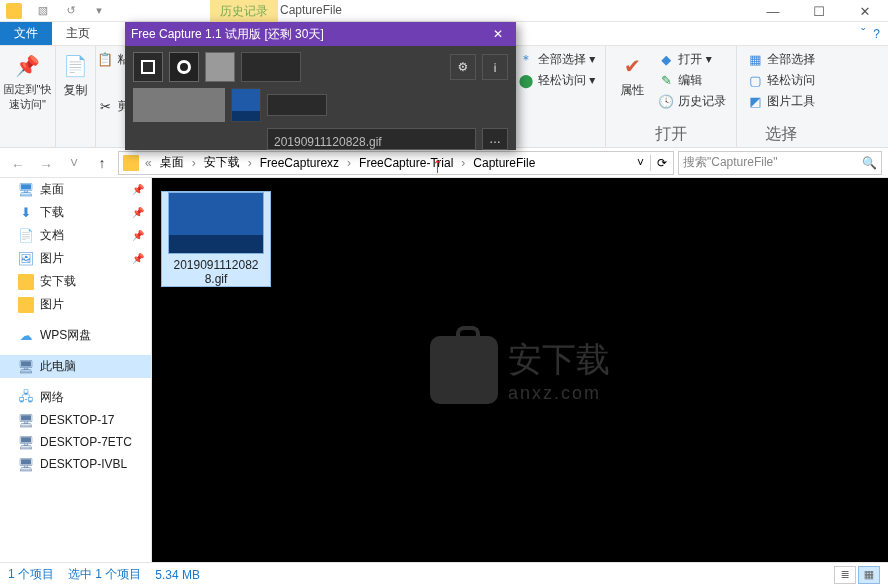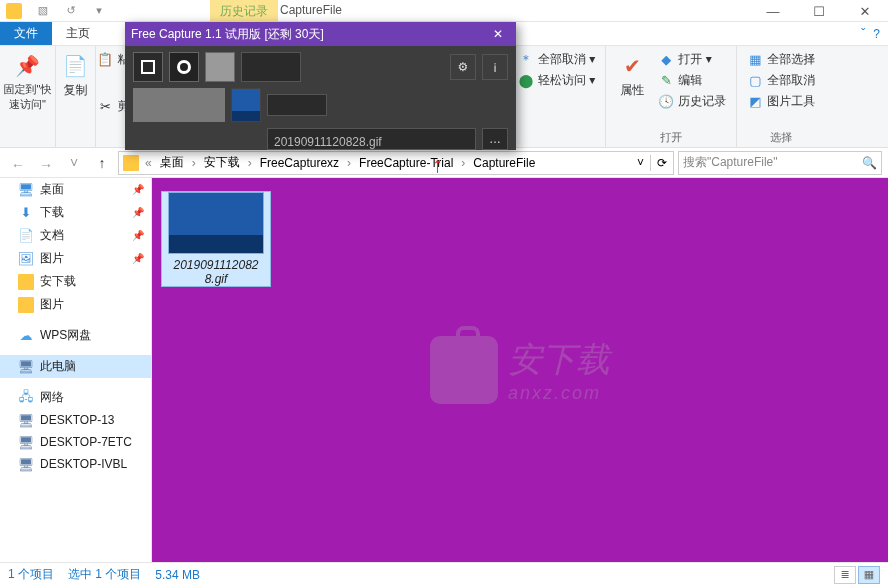--- a/index.html
+++ b/index.html
@@ -18,21 +18,21 @@
 
 
 .ribbon-tabs { height: 24px; display:flex; align-items:stretch; border-bottom:1px solid #e5e5e5;}
 .tab-file { background:#1979ca; color:#fff; padding:0 14px; font-size:12px; display:flex;align-items:center;}
 .tab { padding:0 14px; font-size:12px; display:flex;align-items:center; color:#333;}
 .ribbon-tabs .right { margin-left:auto; display:flex; align-items:center; padding-right:8px; gap:8px; color:#1979ca; font-size:12px;}
 
 
 .ribbon { height: 102px; background:#f5f6f7; border-bottom:1px solid #e1e1e1; display:flex; position:relative;}
 .rgroup { border-right:1px solid #e1e1e1; padding:4px 8px 2px 8px; display:flex; flex-direction:column; align-items:center; justify-content:space-between;}
-.rgroup-label { font-size:11px; color:#666; text-align:center; white-space:nowrap;}
+.rgroup-label { font-size:16px; color:#666; text-align:center; white-space:nowrap;}
 .big-btn { display:flex; flex-direction:column; align-items:center; gap:2px; font-size:12px; color:#333; padding:2px 4px; }
 .big-ico { width:28px; height:28px; display:flex;align-items:center;justify-content:center; font-size:20px;}
 .stack { display:flex; flex-direction:column; gap:2px; font-size:12px; color:#333;}
 .row-btn { display:flex; align-items:center; gap:4px; font-size:12px; color:#333; white-space:nowrap; padding:1px 2px;}
 .row-btn .ico{width:16px;height:16px;display:inline-flex;align-items:center;justify-content:center;font-size:13px;}
 
 
 .addrbar { height:30px; display:flex; align-items:center; padding:3px 6px; gap:4px; border-bottom:1px solid #e5e5e5;}
 .nav-arrow { width:24px;height:24px;display:flex;align-items:center;justify-content:center;color:#999;font-size:14px;}
 .nav-arrow.enabled{color:#333;}
@@ -51,21 +51,21 @@
 .nav-item.sel{background:#cde8ff;}
 .nav-item.bold{font-weight:500;}
 .nav-item .pin{margin-left:auto;color:#888;font-size:10px;}
 .nav-sep{height:8px;}
 .ni-ico{width:16px;height:16px;display:inline-flex;align-items:center;justify-content:center;font-size:13px;}
 .ni-folder{background:#ffc843;border-radius:1px;}
 .ni-blue{color:#3b8bd8;}
 .ni-green{color:#2e9b4f;}
 .ni-mon{color:#5a7ca5;}
 
-.content { flex:1; position:relative; background:#a21caf; padding:10px;font-style:italic;}
+.content { flex:1; position:relative; background:#000000; padding:10px;}
 .file-item { width:108px; text-align:center; font-size:12px; color:#222;}
 .file-item.sel{background:#cde8ff; outline:1px solid #8fb9e6;}
 .thumb{width:96px;height:62px;background:linear-gradient(#1e5aa8 70%,#0d3469 70%);border:1px solid #83b2e2;margin:4px auto;}
 .watermark{position:absolute;left:50%;top:50%;transform:translate(-50%,-50%);display:flex;align-items:center;gap:10px;opacity:.25;}
 .wm-ico{width:68px;height:68px;background:#bdbdbd;border-radius:10px;position:relative;}
 .wm-ico:before{content:"";position:absolute;left:26px;top:-10px;width:16px;height:12px;border:4px solid #bdbdbd;border-bottom:none;border-radius:8px 8px 0 0;}
 .wm-txt{font-size:34px;color:#bdbdbd;}
 .wm-sub{font-size:18px;color:#bdbdbd;letter-spacing:2px;}
 
 
@@ -151,21 +151,21 @@
     </div>
     <div class="rgroup-label"></div>
   </div>
 
   <div style="width:376px"></div>
 
   <div class="rgroup">
     <div class="stack">
       <div class="row-btn">
           <span class="ico" style="color:#3b8bd8">＊</span>
-          <span>全部取消 ▾</span>
+          <span>全部选择 ▾</span>
         </div>
       <div class="row-btn">
           <span class="ico" style="color:#2e9b4f">⬤</span>
           <span>轻松访问 ▾</span>
         </div>
     </div>
     <div class="rgroup-label"></div>
   </div>
 
   <div class="rgroup">
@@ -193,21 +193,21 @@
   </div>
 
   <div class="rgroup" style="border-right:none">
     <div class="stack">
       <div class="row-btn">
           <span class="ico" style="color:#3b8bd8">▦</span>
           <span>全部选择</span>
         </div>
       <div class="row-btn">
           <span class="ico" style="color:#3b8bd8">▢</span>
-          <span>全部取消</span>
+          <span>轻松访问</span>
         </div>
       <div class="row-btn">
           <span class="ico" style="color:#3b8bd8">◩</span>
           <span>图片工具</span>
         </div>
     </div>
     <div class="rgroup-label">选择</div>
   </div>
 </div>
 
@@ -281,21 +281,21 @@
         <span class="ni-ico ni-mon">🖥</span>
         <span>此电脑</span>
       </div>
     <div class="nav-sep"></div>
     <div class="nav-item bold">
         <span class="ni-ico" style="color:#4aa3e8">🖧</span>
         <span>网络</span>
       </div>
     <div class="nav-item">
         <span class="ni-ico ni-mon">🖥</span>
-        <span>DESKTOP-13</span>
+        <span>DESKTOP-17</span>
       </div>
     <div class="nav-item">
         <span class="ni-ico ni-mon">🖥</span>
         <span>DESKTOP-7ETC</span>
       </div>
     <div class="nav-item">
         <span class="ni-ico ni-mon">🖥</span>
         <span>DESKTOP-IVBL</span>
       </div>
   </div>

